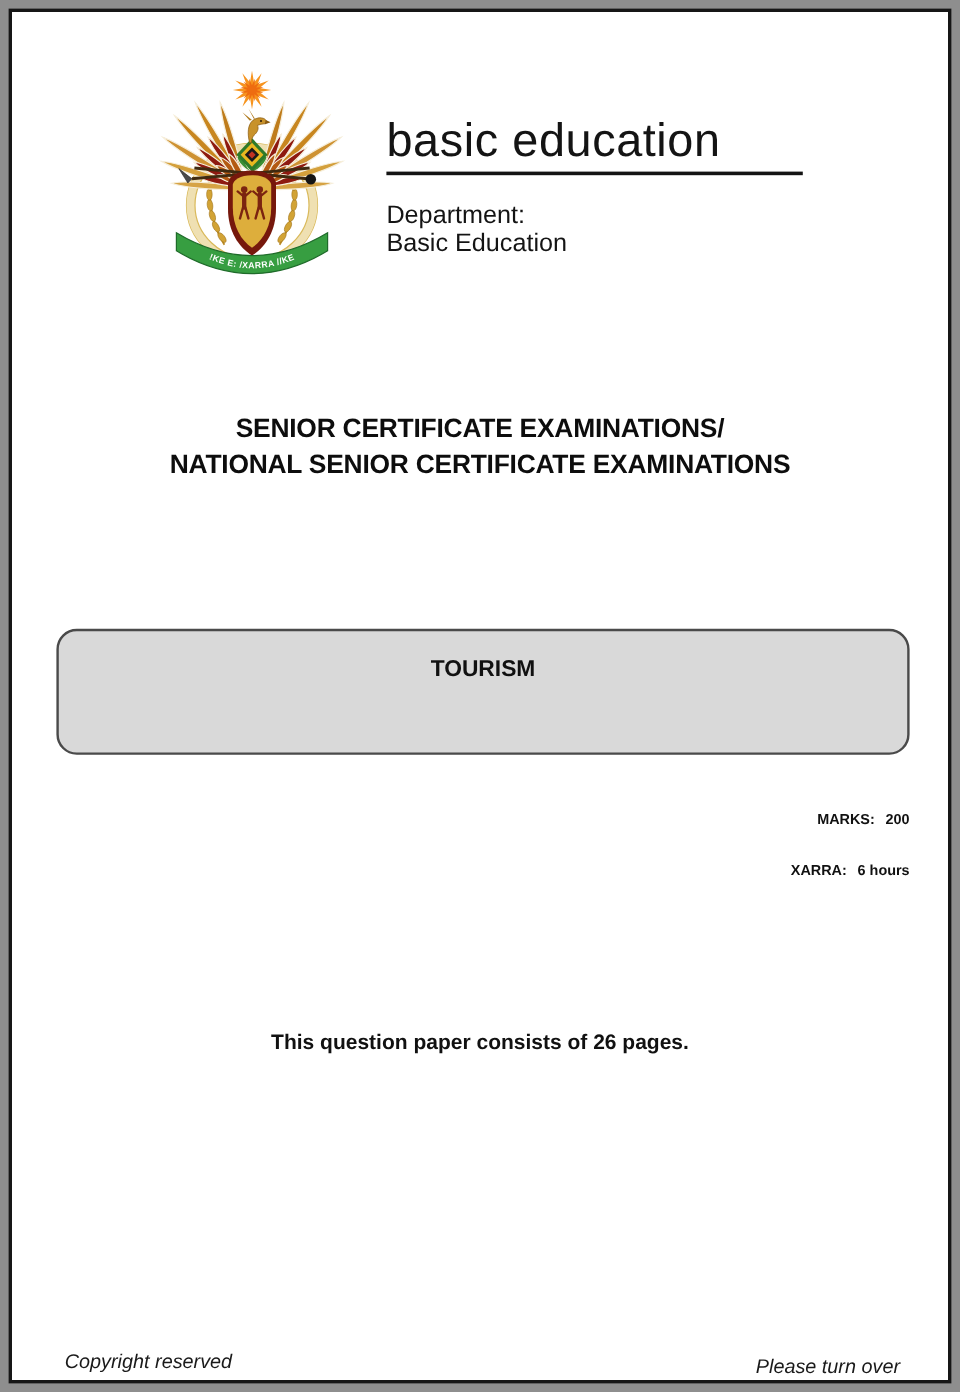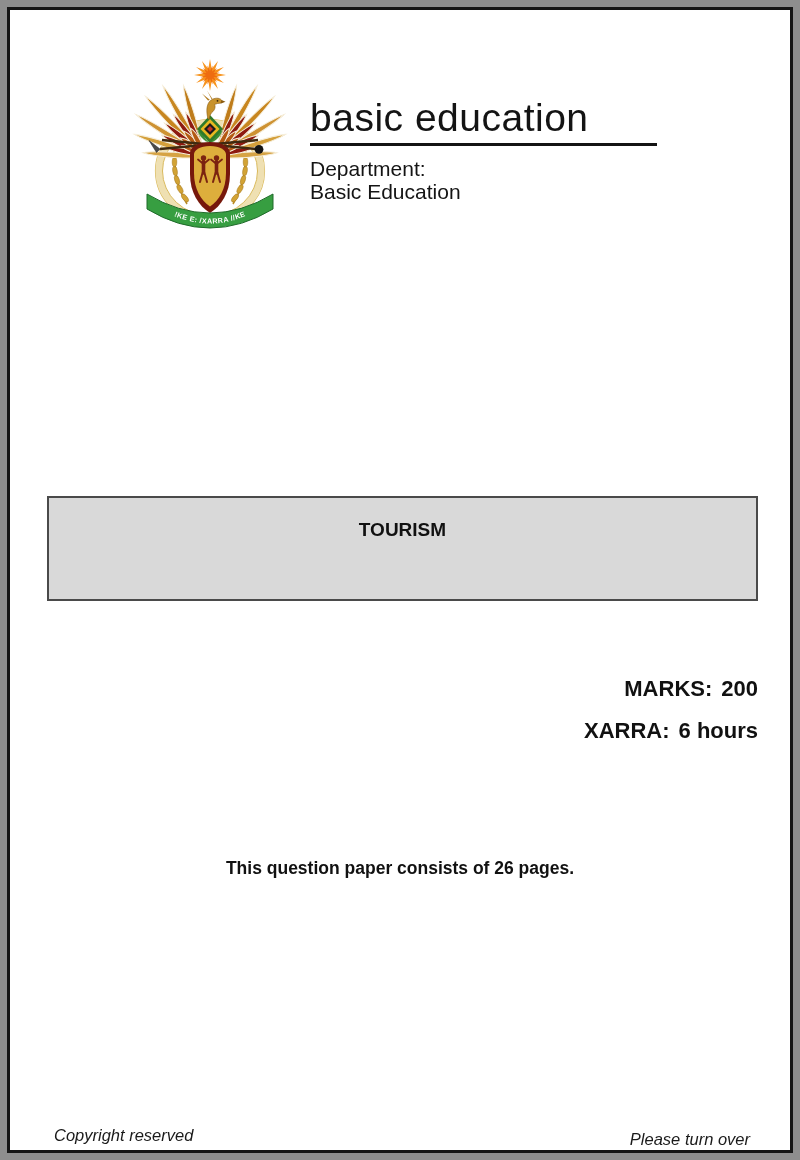--- a/index.html
+++ b/index.html
@@ -32,21 +32,21 @@
   }
   
   .subject-box{
     background:#d9d9d9;
     border:2px solid #4a4a4a;
     text-align:center;
   }
   .subject-box .subject{margin-top:21px;font-size:19px;font-weight:bold;}
   .subject-box .year{margin-top:26px;font-size:19px;font-weight:bold;}
   
-  .meta{font-size:22px;font-weight:bold;white-space:pre;}
+  .meta{font-size:12px;font-weight:bold;white-space:pre;}
   .meta .val{margin-left:9px;}
   .pages-note{
     left:0;right:0;text-align:center;
     font-size:17.5px;font-weight:bold;
   }
   .footer{font-size:16.5px;font-style:italic;color:#1a1a1a;}
   svg{display:block;}
   svg text{font-family:"Liberation Sans",sans-serif;}
 </style>
 </head>
@@ -150,31 +150,35 @@
 
     <g>
       <path d="M17,139 Q80,177 143,139 L143,154 Q80,192 17,154 Z" fill="#379E41" stroke="#1F6B2A" stroke-width="1"></path>
       <path id="mottoPath" d="M24,150 Q80,187 136,150" fill="none"></path>
       <text font-size="7.2" font-weight="bold" fill="#FFFFFF" letter-spacing="0.4">
         <textPath href="#mottoPath" xlink:href="#mottoPath" startOffset="50%" text-anchor="middle">!KE E: /XARRA //KE</textPath>
       </text>
     </g>
   </svg>
 
-  <div class="abs" style="left:300px;top:86px;width:380px;">
+  <div class="abs" style="left:312px;top:86px;width:380px;">
     <div class="brand-name">basic education</div>
     <div class="brand-rule" style="width:347px;margin-top:3px;"></div>
-    <div class="dept" style="margin-top:12px;">
+    <div class="dept" style="margin-top:23px;">
       <div>Department:</div>
       <div>Basic Education</div>
     </div>
   </div>
 
+  <div class="abs title" style="top:332px;">
+    <div>SENIOR CERTIFICATE EXAMINATIONS/</div>
+    <div>NATIONAL SENIOR CERTIFICATE EXAMINATIONS</div>
+  </div>
 
-  <div class="abs subject-box" style="left:37px;top:486px;width:707px;height:101px;">
+  <div class="abs subject-box" style="left:37px;top:514px;width:707px;height:101px;border-radius:17px;">
     <div class="subject">TOURISM</div>
   </div>
 
   <div class="abs meta" style="top:666px;right:32px;"><span>MARKS:</span><span class="val">200</span></div>
   <div class="abs meta" style="top:708px;right:32px;"><span>XARRA:</span><span class="val">6 hours</span></div>
 
   <div class="abs pages-note" style="top:848px;">This question paper consists of 26 pages.</div>
 
   <div class="abs footer" style="left:31px;top:1116px;margin-left:13px;">Copyright reserved</div>
   <div class="abs footer" style="right:40px;top:1120px;">Please turn over</div>

